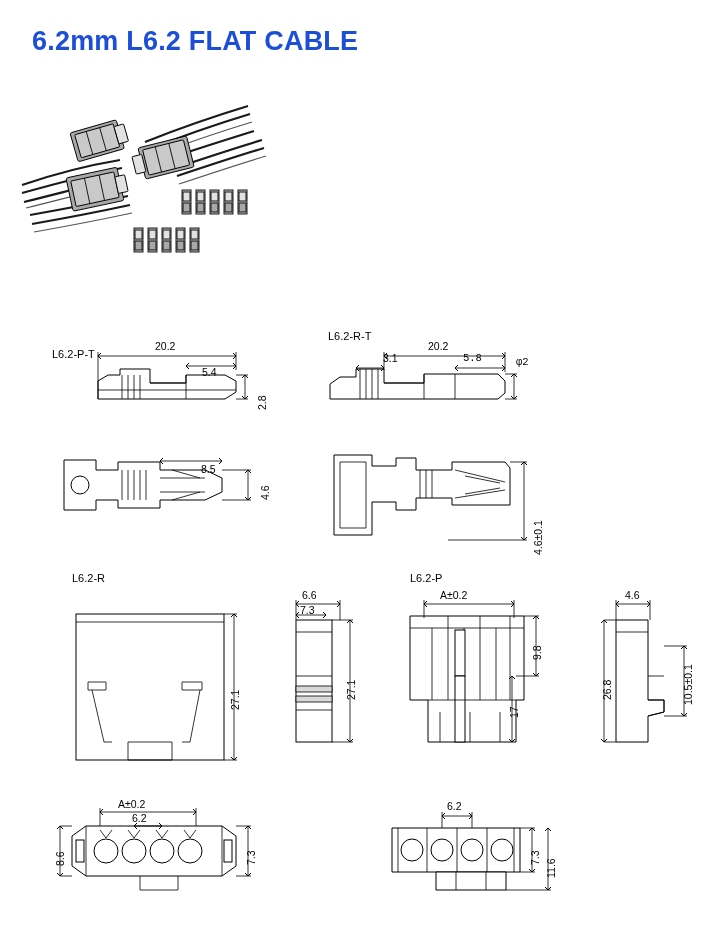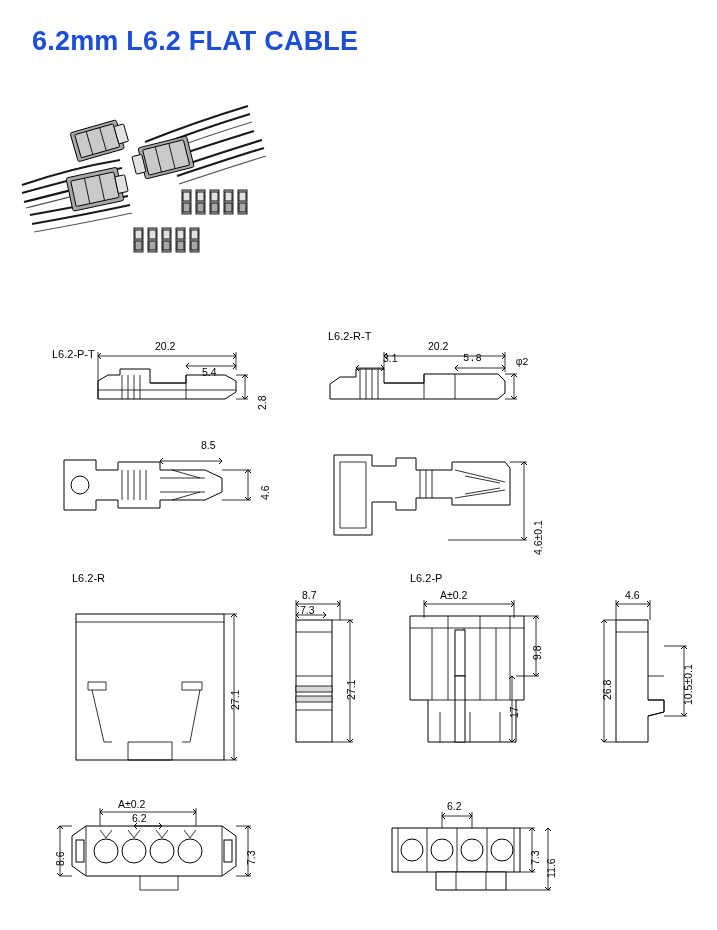--- a/index.html
+++ b/index.html
@@ -386,32 +386,32 @@
 
   <div class="lbl" style="left:52px; top:348px;">L6.2-P-T</div>
   <div class="lbl" style="left:328px; top:330px;">L6.2-R-T</div>
   <div class="lbl" style="left:56px; top:572px;margin-left:16px;">L6.2-R</div>
   <div class="lbl" style="left:410px; top:572px;">L6.2-P</div>
 
   <div class="dim" style="left:155px; top:340px;">20.2</div>
   <div class="dim" style="left:202px; top:350px;margin-top:16px;">5.4</div>
   <div class="dim vert" style="left:256px; top:410px;">2.8</div>
 
-  <div class="dim" style="left:180px; top:439px;padding-left:21px;">8.5</div>
+  <div class="dim" style="left:180px; top:463px;padding-left:21px;">8.5</div>
   <div class="dim vert" style="left:259px; top:500px;">4.6</div>
 
   <div class="dim" style="left:428px; top:340px;">20.2</div>
   <div class="dim" style="left:383px; top:352px;">3.1</div>
   <div class="dim" style="left:463px; top:352px;font-family:Liberation Mono, monospace;">5.8</div>
   <div class="dim" style="left:516px; top:356px;font-family:Liberation Mono, monospace;">φ2</div>
 
   <div class="dim vert" style="left:532px; top:555px;">4.6±0.1</div>
 
   <div class="dim vert" style="left:229px; top:710px;">27.1</div>
-  <div class="dim" style="left:302px; top:589px;">8.7</div>
+  <div class="dim" style="left:302px; top:589px;">6.6</div>
   <div class="dim" style="left:300px; top:604px;">7.3</div>
   <div class="dim vert" style="left:345px; top:700px;">27.1</div>
 
   <div class="dim" style="left:440px; top:589px;">A±0.2</div>
   <div class="dim vert" style="left:531px; top:660px;">9.8</div>
   <div class="dim vert" style="left:508px; top:718px;">17</div>
 
   <div class="dim" style="left:625px; top:589px;">4.6</div>
   <div class="dim vert" style="left:601px; top:700px;">26.8</div>
   <div class="dim vert" style="left:682px; top:705px;">10.5±0.1</div>

